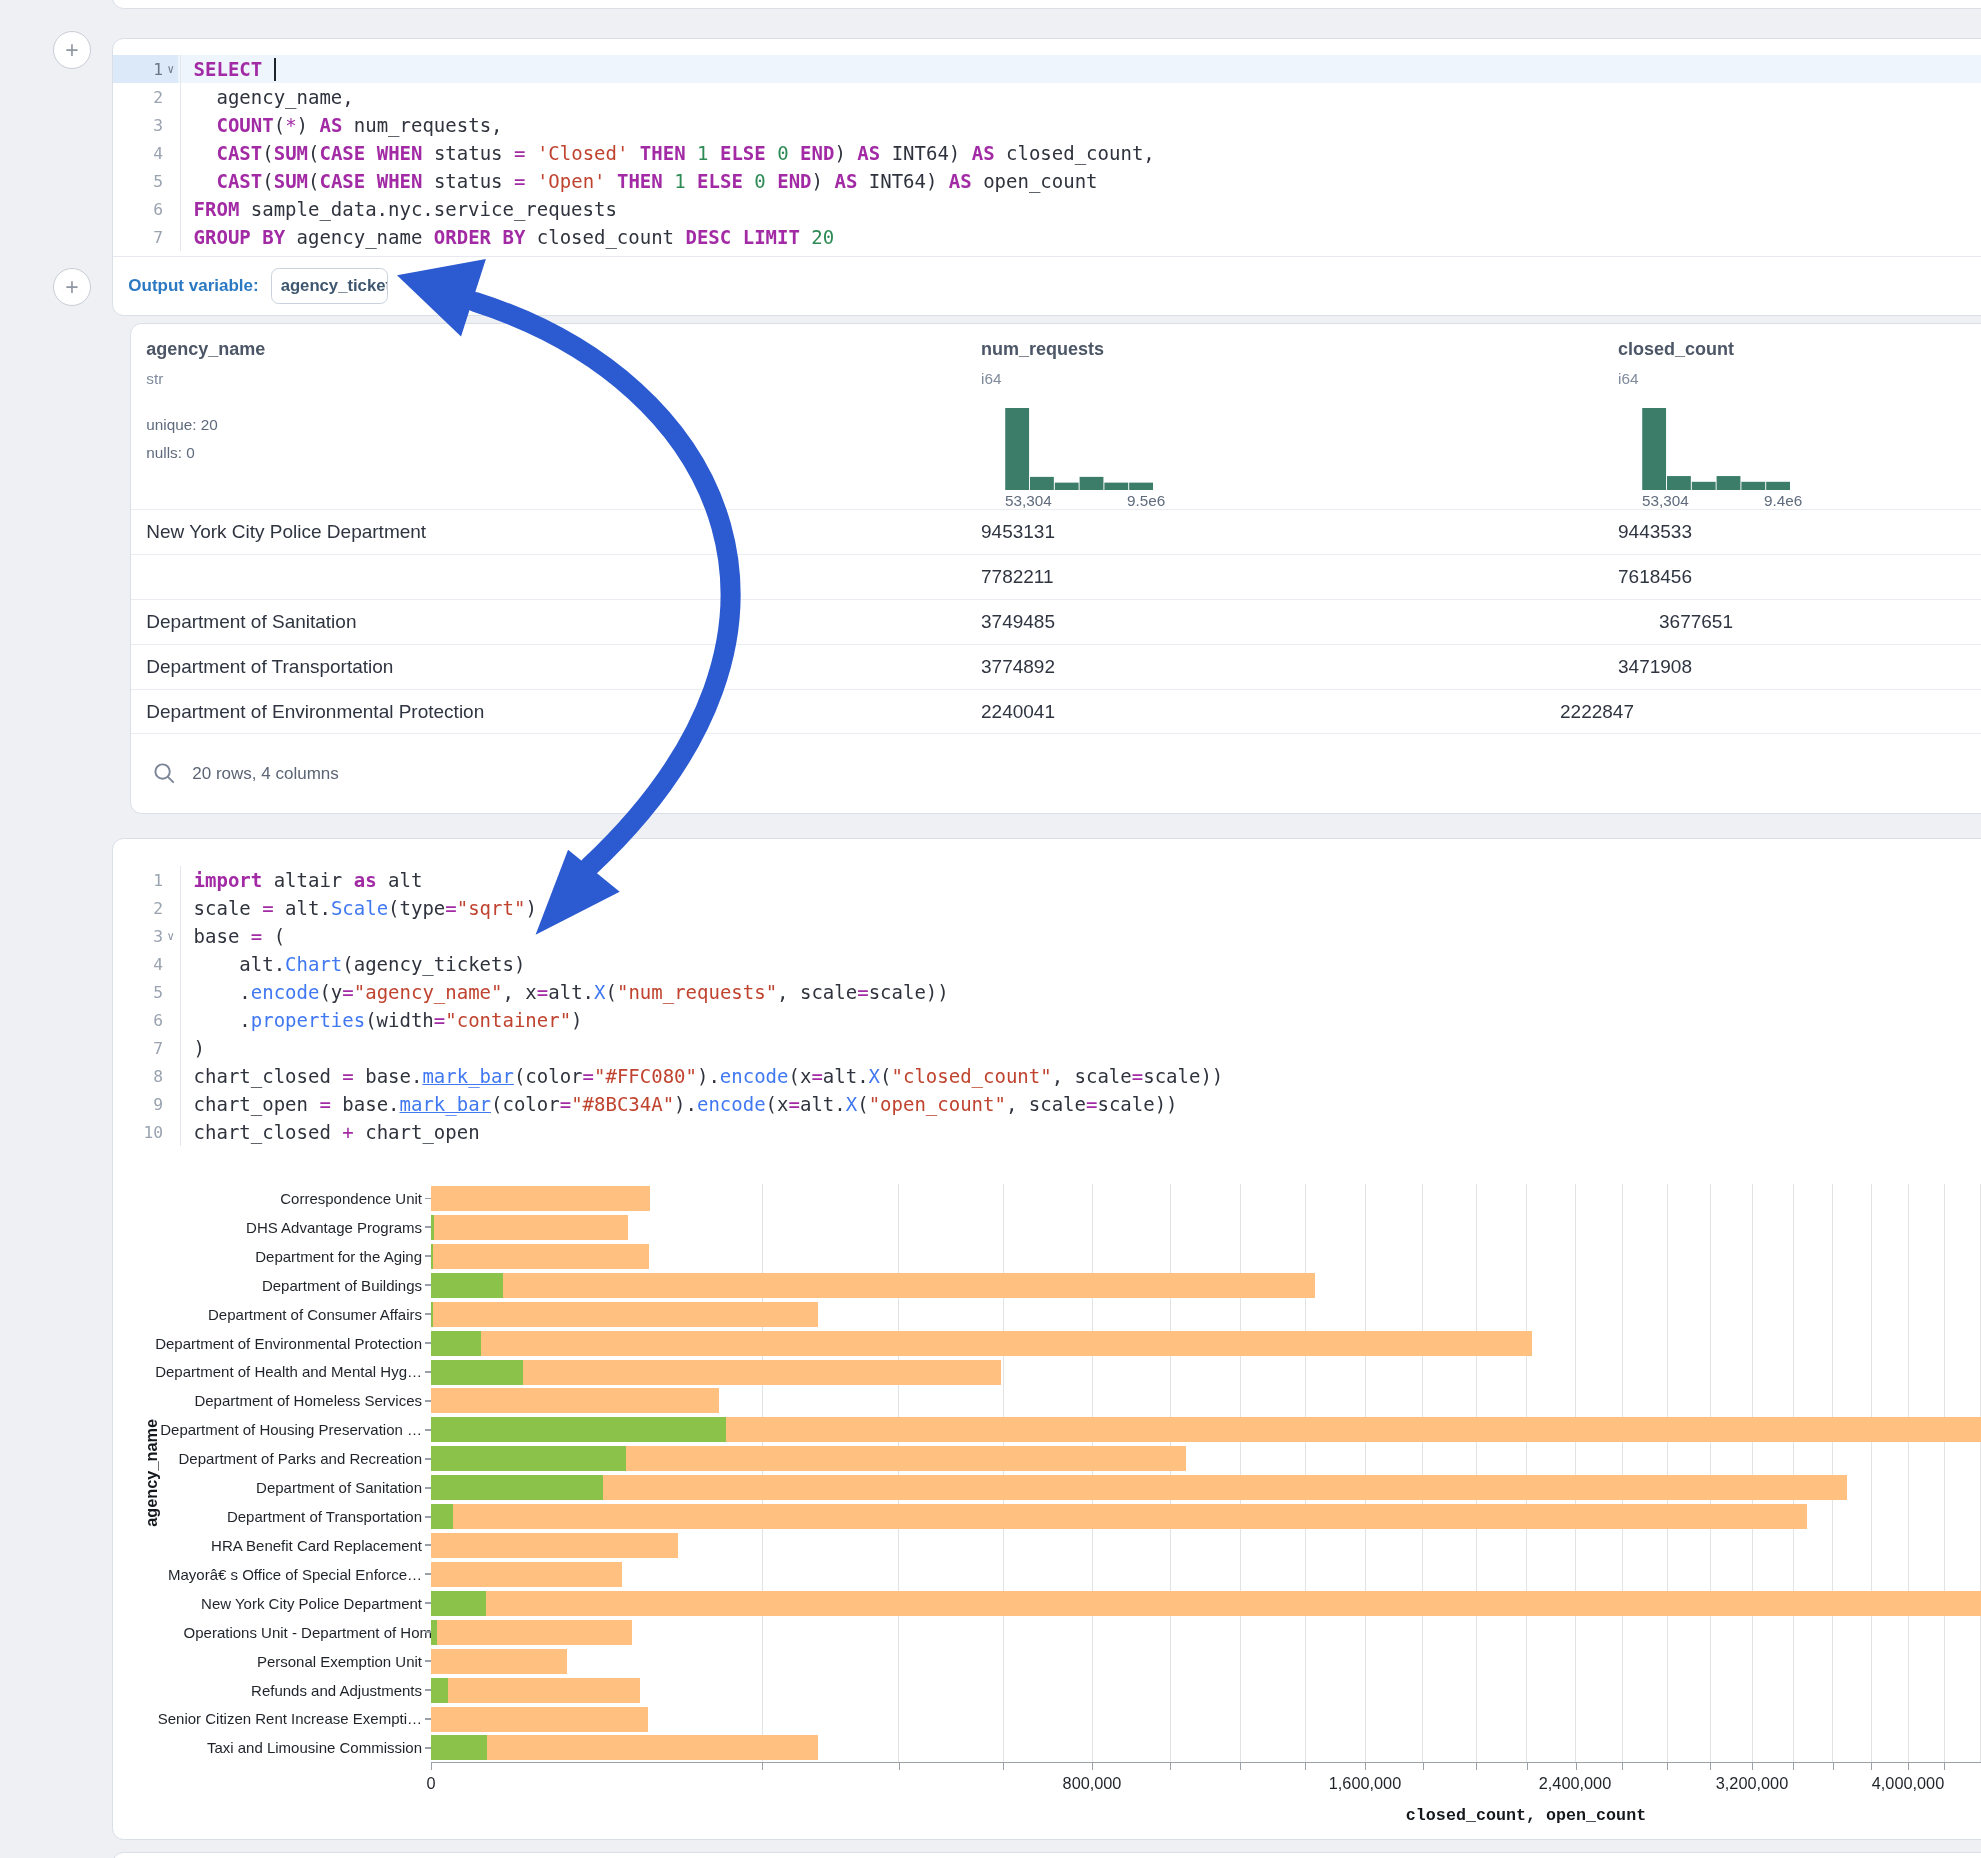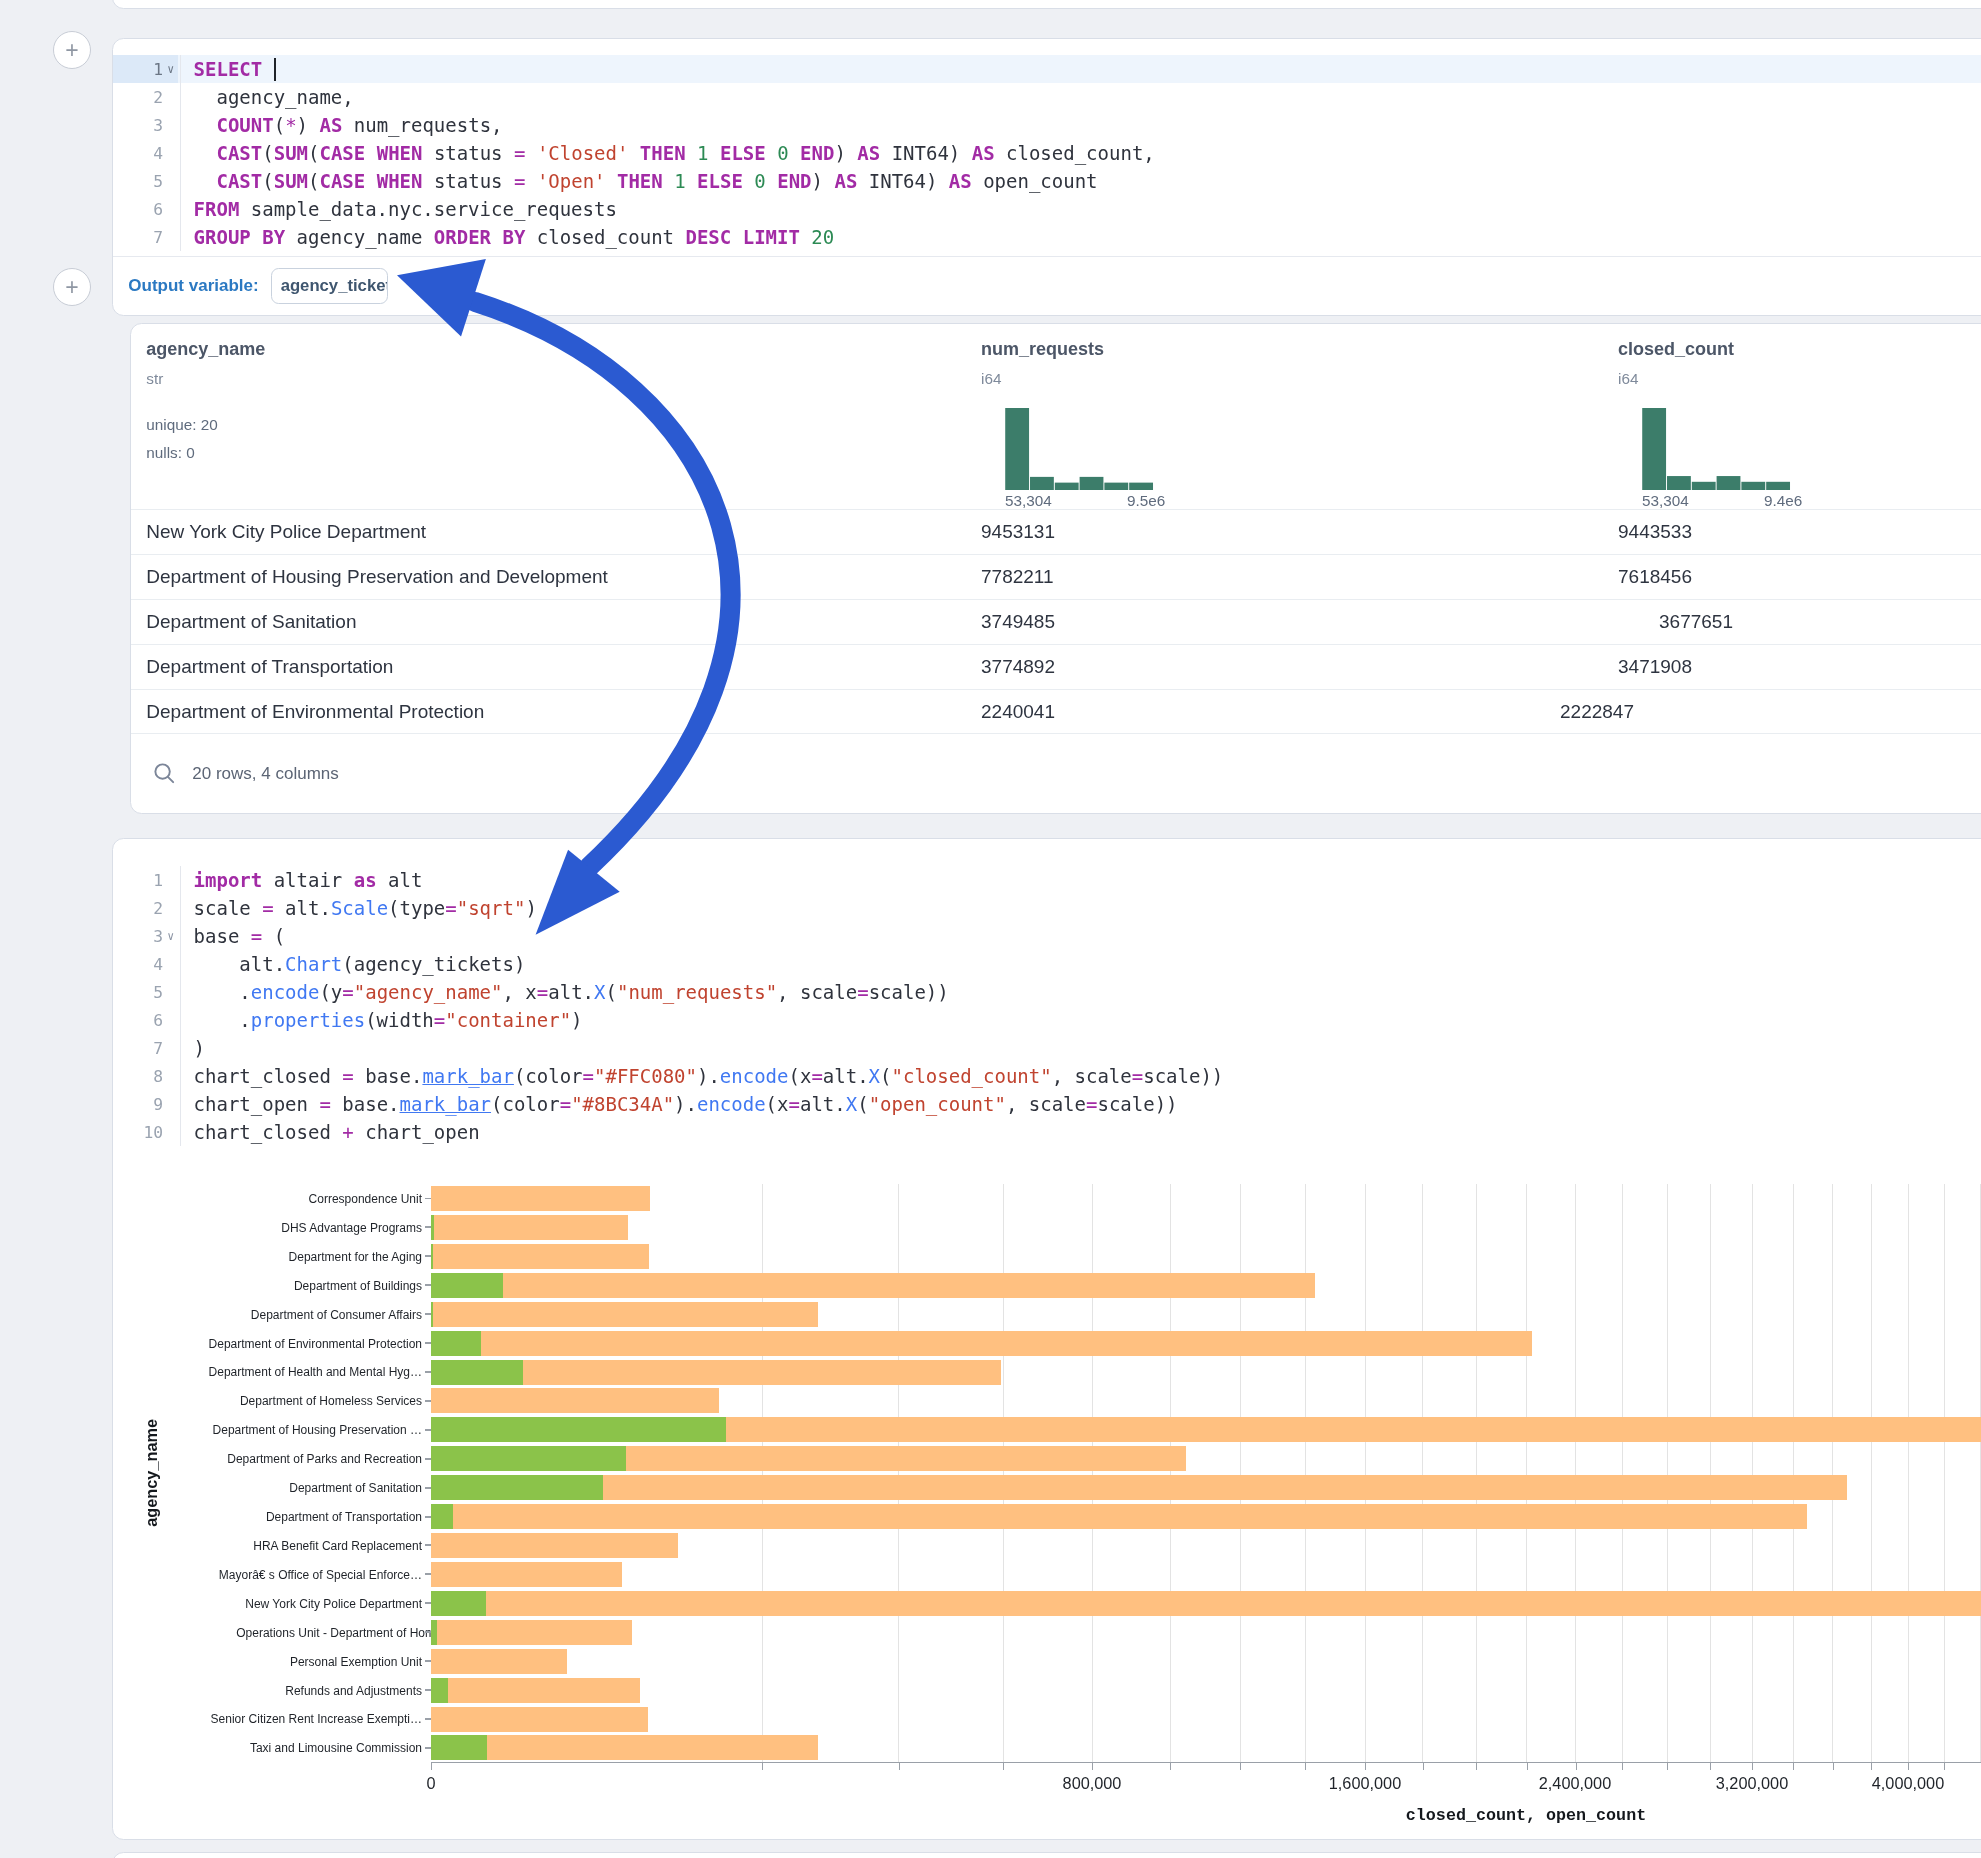--- a/index.html
+++ b/index.html
@@ -68,21 +68,21 @@
   .tbl-footer{
     position:absolute;left:0;bottom:0;width:100%;height:80px;border-top:1px solid #e9edf1;
     display:flex;align-items:center;gap:15.3px;padding-left:21px;box-sizing:border-box;
   }
   .tbl-footer span{font-size:17px;color:#5c6575}
   
   .chart-wrap{position:absolute;left:0;top:345px;width:100%;height:660px}
   .plot{position:absolute;left:318px;top:0;right:0;height:578px;overflow:hidden;border-bottom:1.9px solid #9aa0a8}
   .gridline{position:absolute;top:0;bottom:0;width:1px;background:#e3e3e3}
   .bar{position:absolute;height:25px}
-  .ylab{position:absolute;left:0;width:309px;text-align:right;font-size:12px;color:#1f2329;white-space:nowrap;display:flex;align-items:center;justify-content:flex-end}
+  .ylab{position:absolute;left:0;width:309px;text-align:right;font-size:15px;color:#1f2329;white-space:nowrap;display:flex;align-items:center;justify-content:flex-end}
   .ydash{position:absolute;left:312px;width:6.7px;height:1.9px;background:#9aa0a8}
   .xtickmark{position:absolute;top:578px;width:1px;height:7.6px;background:#9aa0a8}
   .xticklab{position:absolute;top:590px;transform:translateX(-50%);font-size:16.3px;color:#1f2329;white-space:nowrap}
   .xtitle{position:absolute;top:622px;transform:translateX(-50%);font-size:16.7px;font-weight:bold;color:#14181d;white-space:nowrap}
   .ytitle{
     position:absolute;left:29px;top:0;height:578px;display:flex;align-items:center;
     font-size:16.3px;font-weight:bold;color:#14181d;
   }
   .ytitle>span{writing-mode:vertical-rl;transform:rotate(180deg)}
   .arrow-overlay{position:absolute;left:0;top:0;pointer-events:none}
@@ -146,21 +146,20 @@
         <div class="hist-labels"><span class="hl-min">53,304</span><span class="hl-max">9.4e6</span></div>
       </div>
     </div>
   <div id="tbl-rows" style="position:absolute;top:185px;left:0;width:100%">
       <div class="tbl-row" style="top: 0px;">
         <div class="cell" style="left: 15.3px;">New York City Police Department</div>
         <div class="cell" style="left: 850px;">9453131</div>
         <div class="cell" style="left: 1487px;">9443533</div>
       </div>
       <div class="tbl-row" style="top: 45px;">
-        <div class="cell" style="left: 15.3px;">Department of Housing Preservation and Development</div>
         <div class="cell" style="left: 850px;">7782211</div>
         <div class="cell" style="left: 1487px;">7618456</div>
       </div>
       <div class="tbl-row" style="top: 90px;">
         <div class="cell" style="left: 15.3px;">Department of Sanitation</div>
         <div class="cell" style="left: 850px;">3749485</div>
         <div class="cell" style="left: 1487px; margin-left: 41px;">3677651</div>
       </div>
       <div class="tbl-row" style="top: 135px;">
         <div class="cell" style="left: 15.3px;">Department of Transportation</div>

